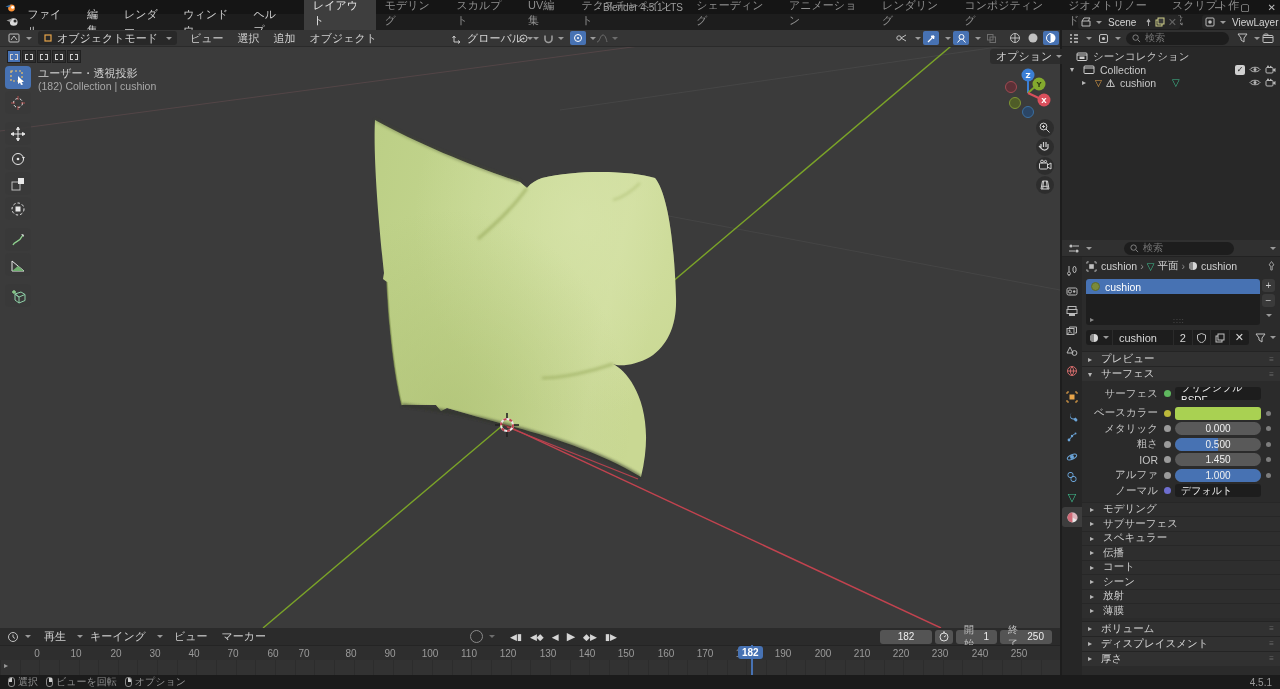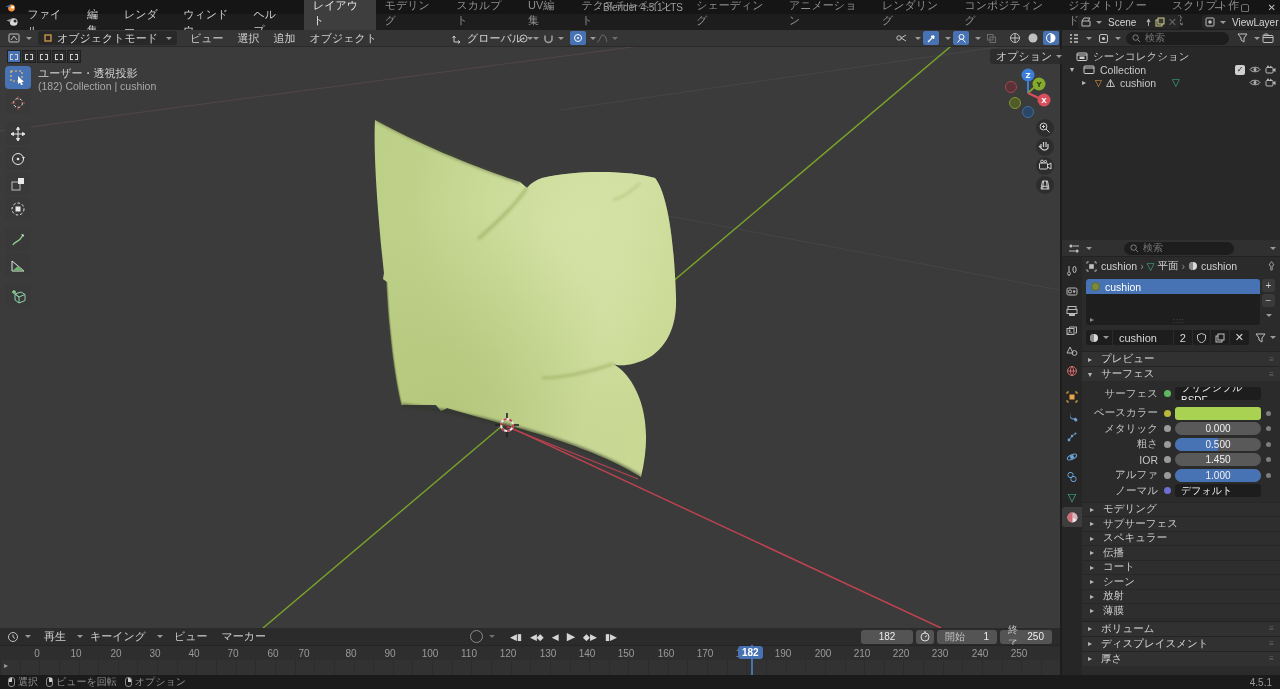--- a/index.html
+++ b/index.html
@@ -914,21 +914,21 @@
       <div class="row" style="position:absolute;right:8px;gap:3px">
         <div class="tlfield" style="width:52px">
             <span>182</span>
           </div>
         <div class="tlfield" style="padding:0 4px">
           <svg width="10" height="11" viewBox="0 0 10 11">
               <circle cx="5" cy="6" r="4" fill="none" stroke="#ddd"></circle>
               <path d="M5 6 L7 4.5 M4 1 h2 M5 1 v1" stroke="#ddd"></path>
             </svg>
         </div>
-        <div class="tlfield" style="width:60px;justify-content:space-between">
+        <div class="tlfield" style="width:41px;justify-content:space-between">
           <span style="color:#c4c4c4">開始</span>
             <span>1</span>
         </div>
         <div class="tlfield" style="width:52px;justify-content:space-between">
           <span style="color:#c4c4c4">終了</span>
             <span>250</span>
         </div>
       </div>
     </div>
 

